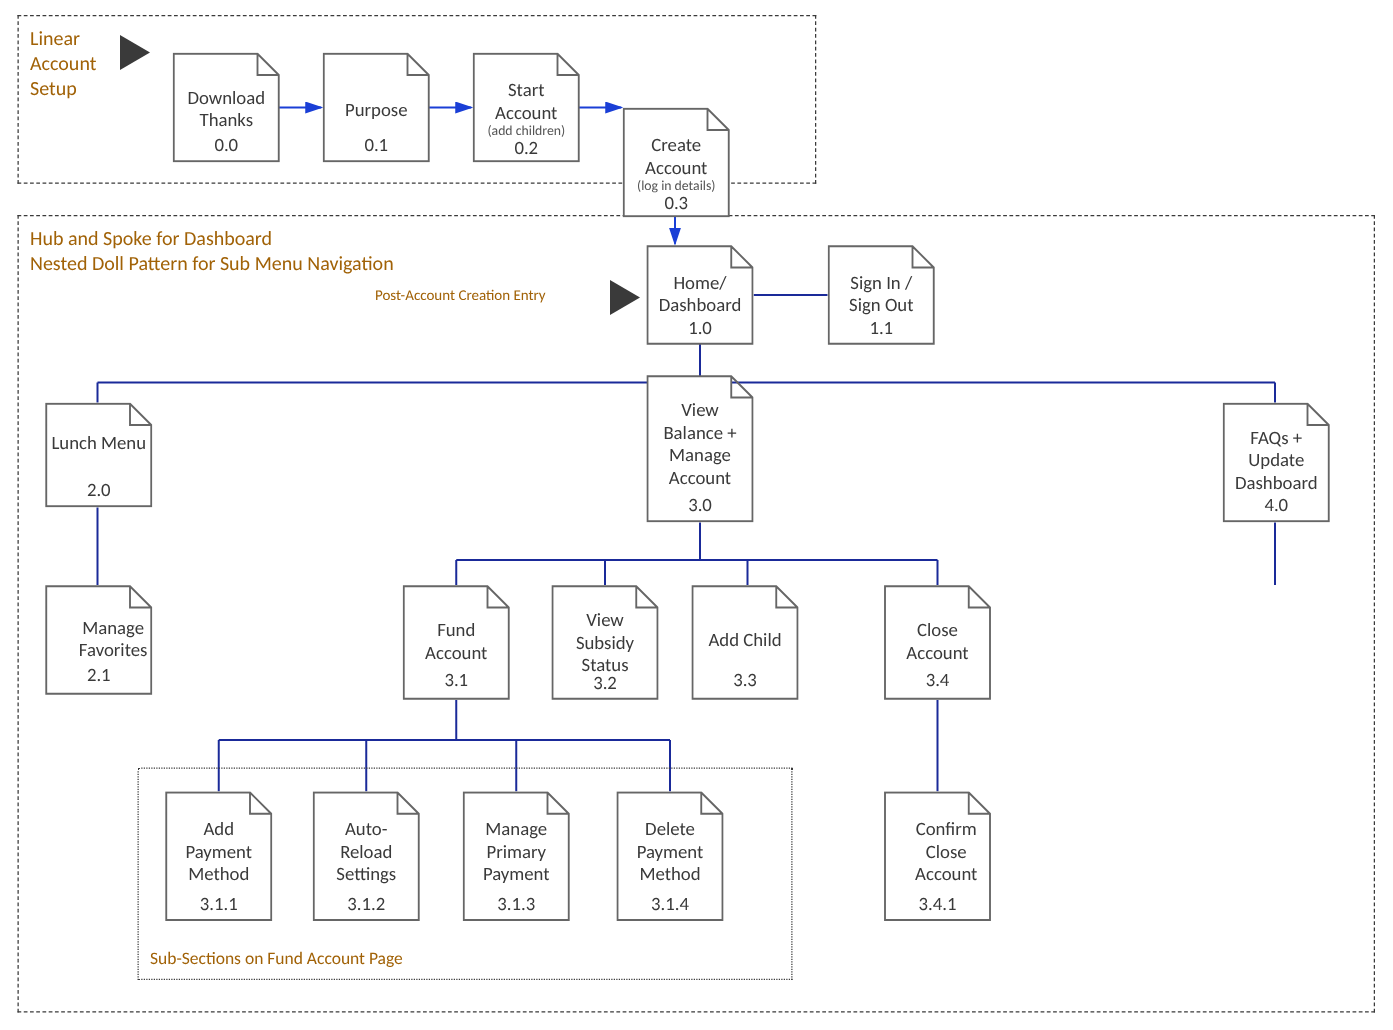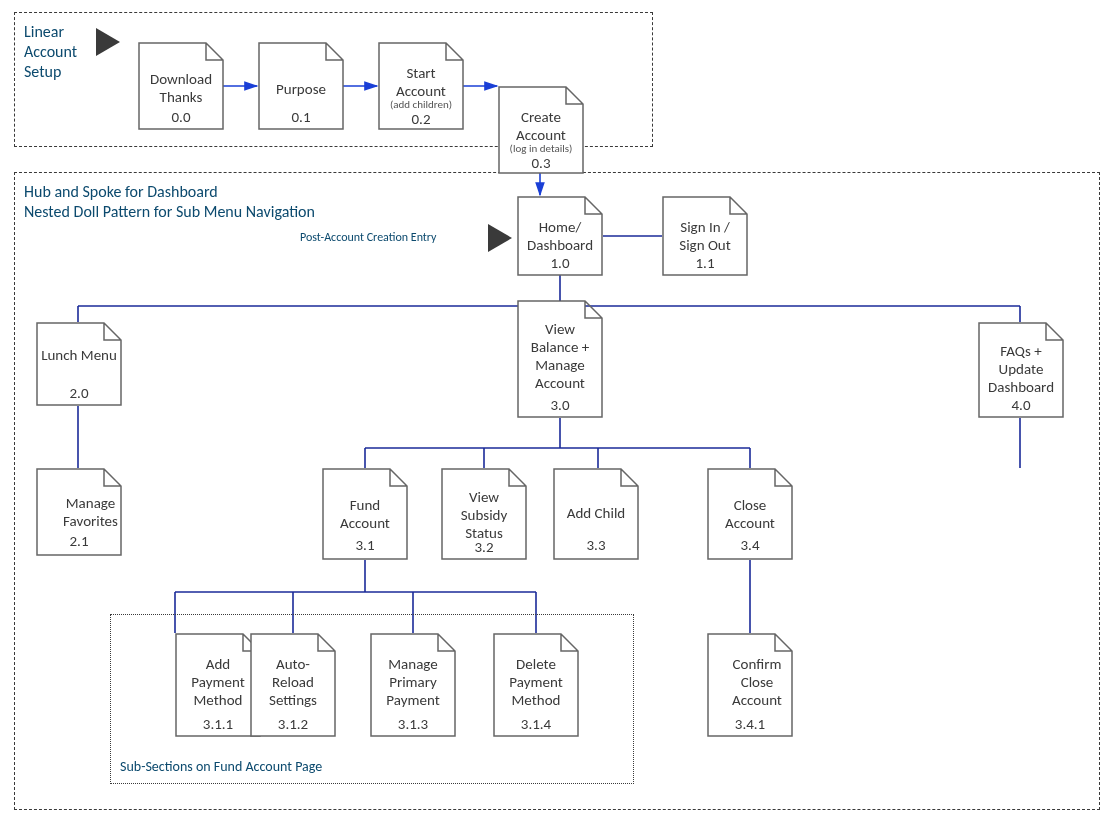--- a/index.html
+++ b/index.html
@@ -15,21 +15,21 @@
     position:absolute;
     border:1.5px dashed #3a3a3a;
     box-sizing:border-box;
   }
   .dotted{border-style:dotted;}
   .label{
     position:absolute;
     font-size:16px;
     line-height:1.25;
     white-space:pre;
-    color:#0c4a6e;
+    color:#a16207;
   }
   .small{font-size:12px;}
   .doc{
     position:absolute;
     box-sizing:border-box;
   }
   .doc svg{position:absolute;left:0;top:0;}
   .doc .txt{
     position:absolute;left:0;right:0;
     text-align:center;
@@ -236,21 +236,21 @@
 </div>
 <div class="doc" style="left:707px;top:468px;width:86px;height:92px;">
   <svg width="86" height="92">
         <path d="M1 1 H68 L85 18 V91 H1 Z M68 1 V18 H85" fill="#fff" stroke="#666" stroke-width="1.5"></path>
       </svg>
   <div class="txt" style="top:28px;">Close
 Account</div>
   <div class="txt num" style="top:68px;">3.4</div>
 </div>
 
-<div class="doc" style="left:132px;top:633px;width:86px;height:116px;margin-left:43px;">
+<div class="doc" style="left:132px;top:633px;width:86px;height:116px;">
   <svg width="86" height="104">
         <path d="M1 1 H68 L85 18 V103 H1 Z M68 1 V18 H85" fill="#fff" stroke="#666" stroke-width="1.5"></path>
       </svg>
   <div class="txt" style="top:22px;">Add
 Payment
 Method</div>
   <div class="txt num" style="top:82px;">3.1.1</div>
 </div>
 <div class="doc" style="left:250px;top:633px;width:86px;height:104px;">
   <svg width="86" height="104">

